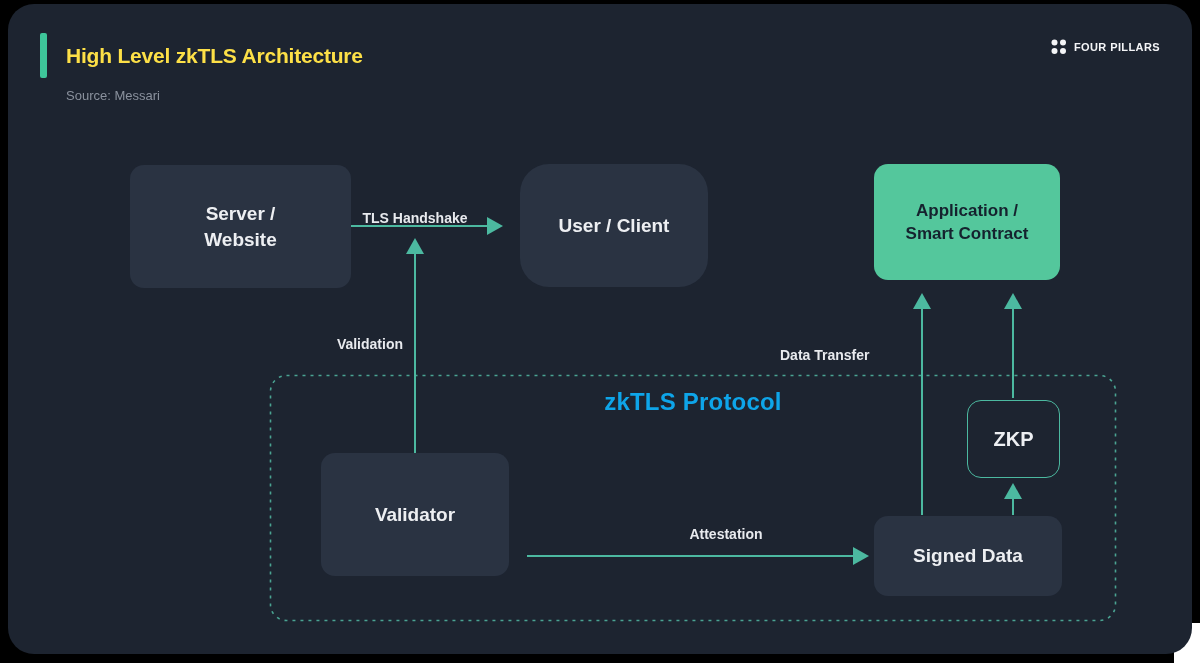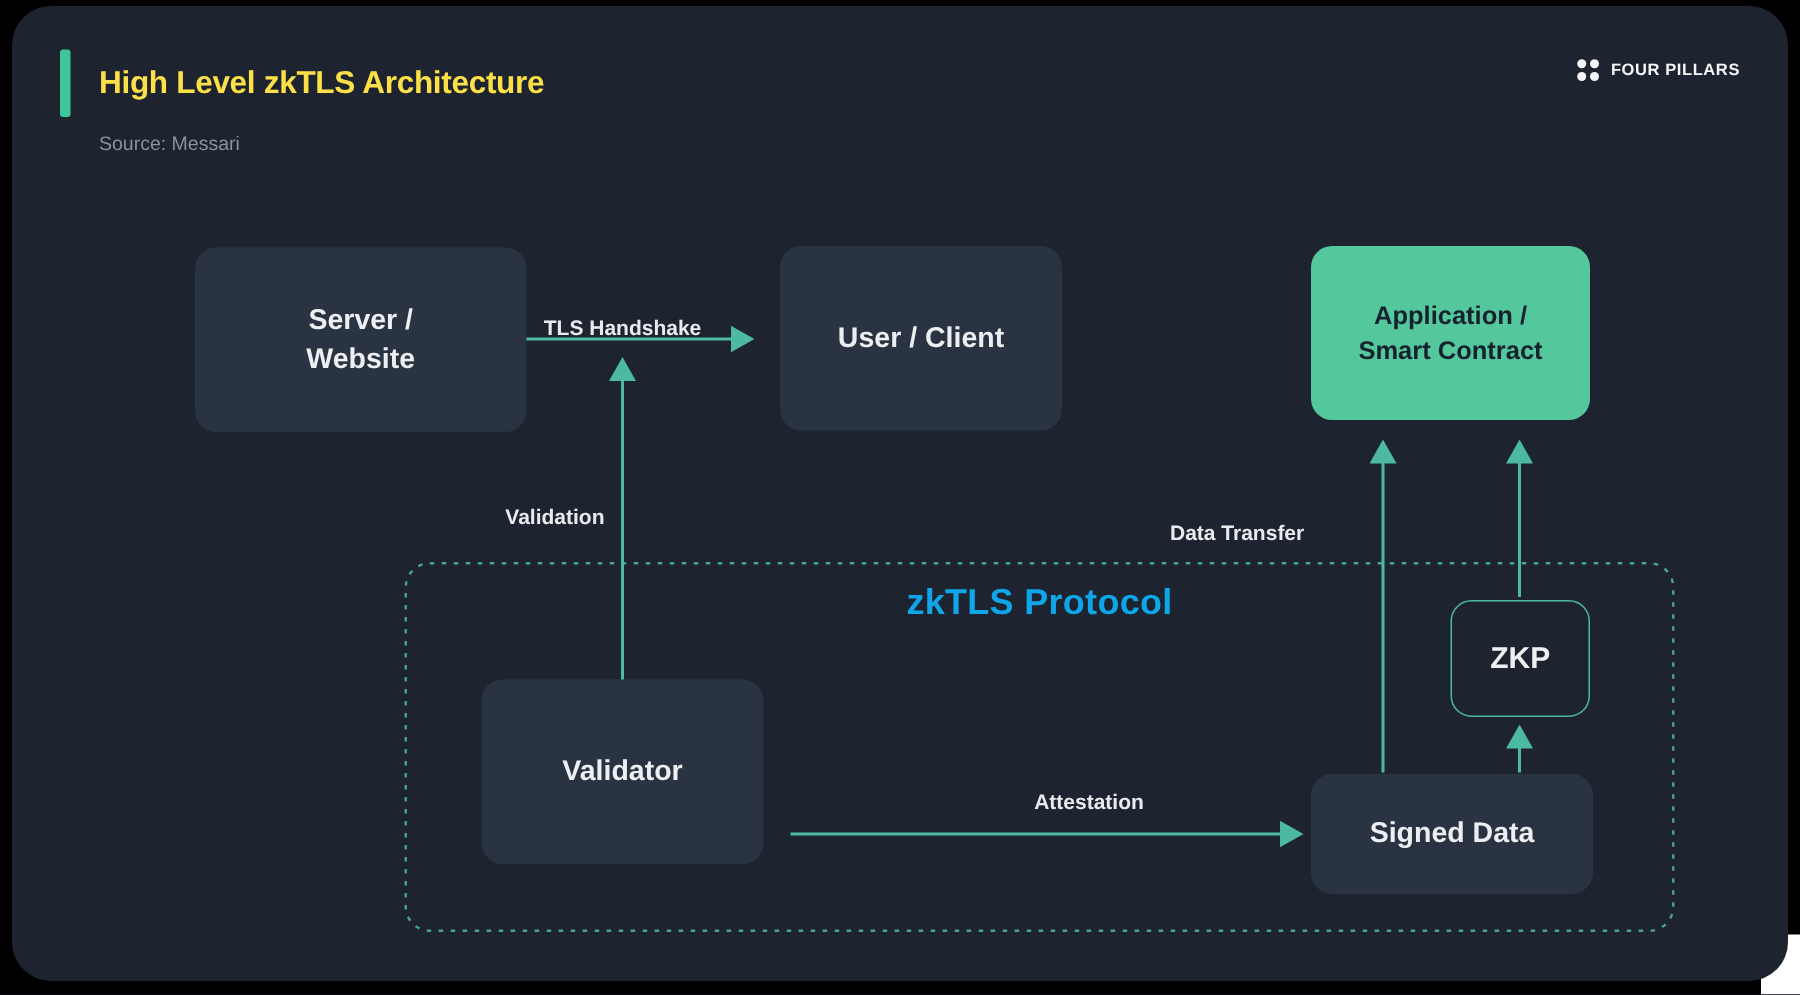--- a/index.html
+++ b/index.html
@@ -85,21 +85,21 @@
     <line class="edge" x1="922" y1="515" x2="922" y2="296" marker-end="url(#ah)"></line>
     <line class="edge" x1="1013" y1="398" x2="1013" y2="296" marker-end="url(#ah)"></line>
     <line class="edge" x1="1013" y1="515" x2="1013" y2="486" marker-end="url(#ah)"></line>
   </svg>
 
   <div class="protocol-label">zkTLS Protocol</div>
 
   <div class="node" style="left:130px;top:165px;width:221px;height:123px;">
     <span style="max-width:140px;">Server / Website</span>
   </div>
-  <div class="node" style="left:520px;top:164px;width:188px;height:123px;">
+  <div class="node" style="left:520px;top:164px;width:188px;height:123px;border-radius:29px;">
     <span>User / Client</span>
   </div>
   <div class="node node-green" style="left:874px;top:164px;width:186px;height:116px;">
     <span style="max-width:150px;">Application / Smart Contract</span>
   </div>
   <div class="node" style="left:321px;top:453px;width:188px;height:123px;">
     <span>Validator</span>
   </div>
   <div class="node node-outline" style="left:967px;top:400px;width:93px;height:78px;">
     <span>ZKP</span>

